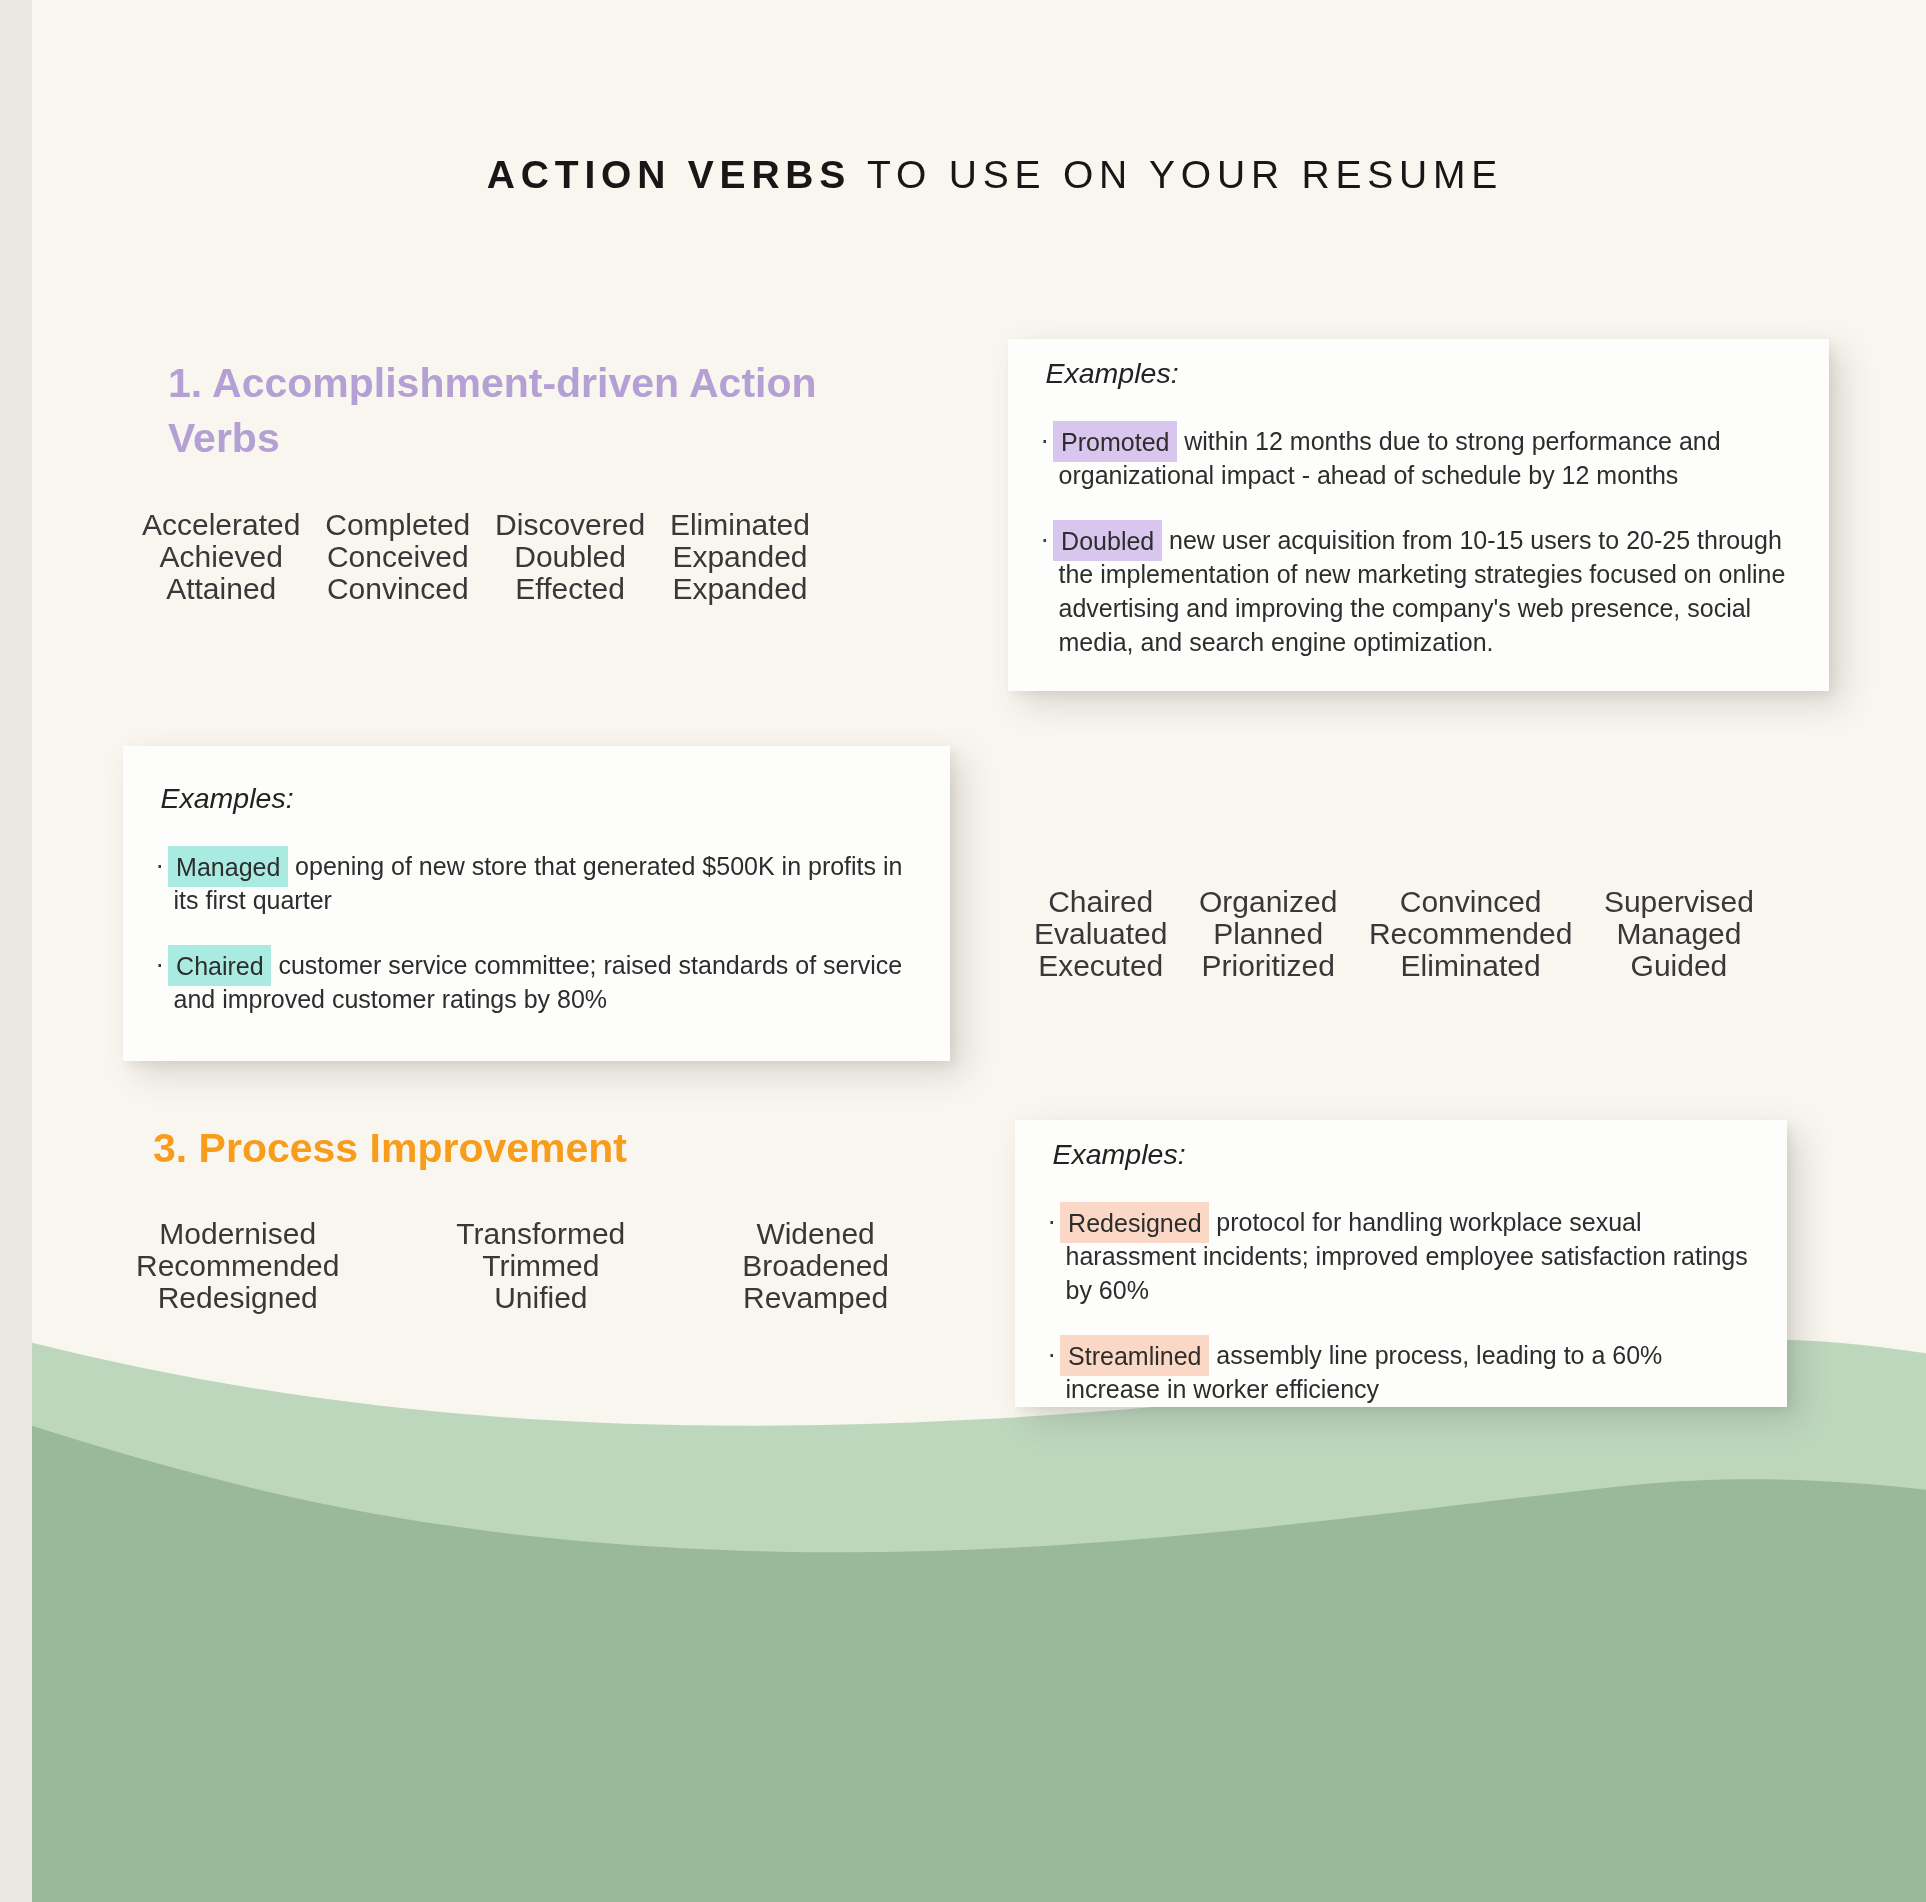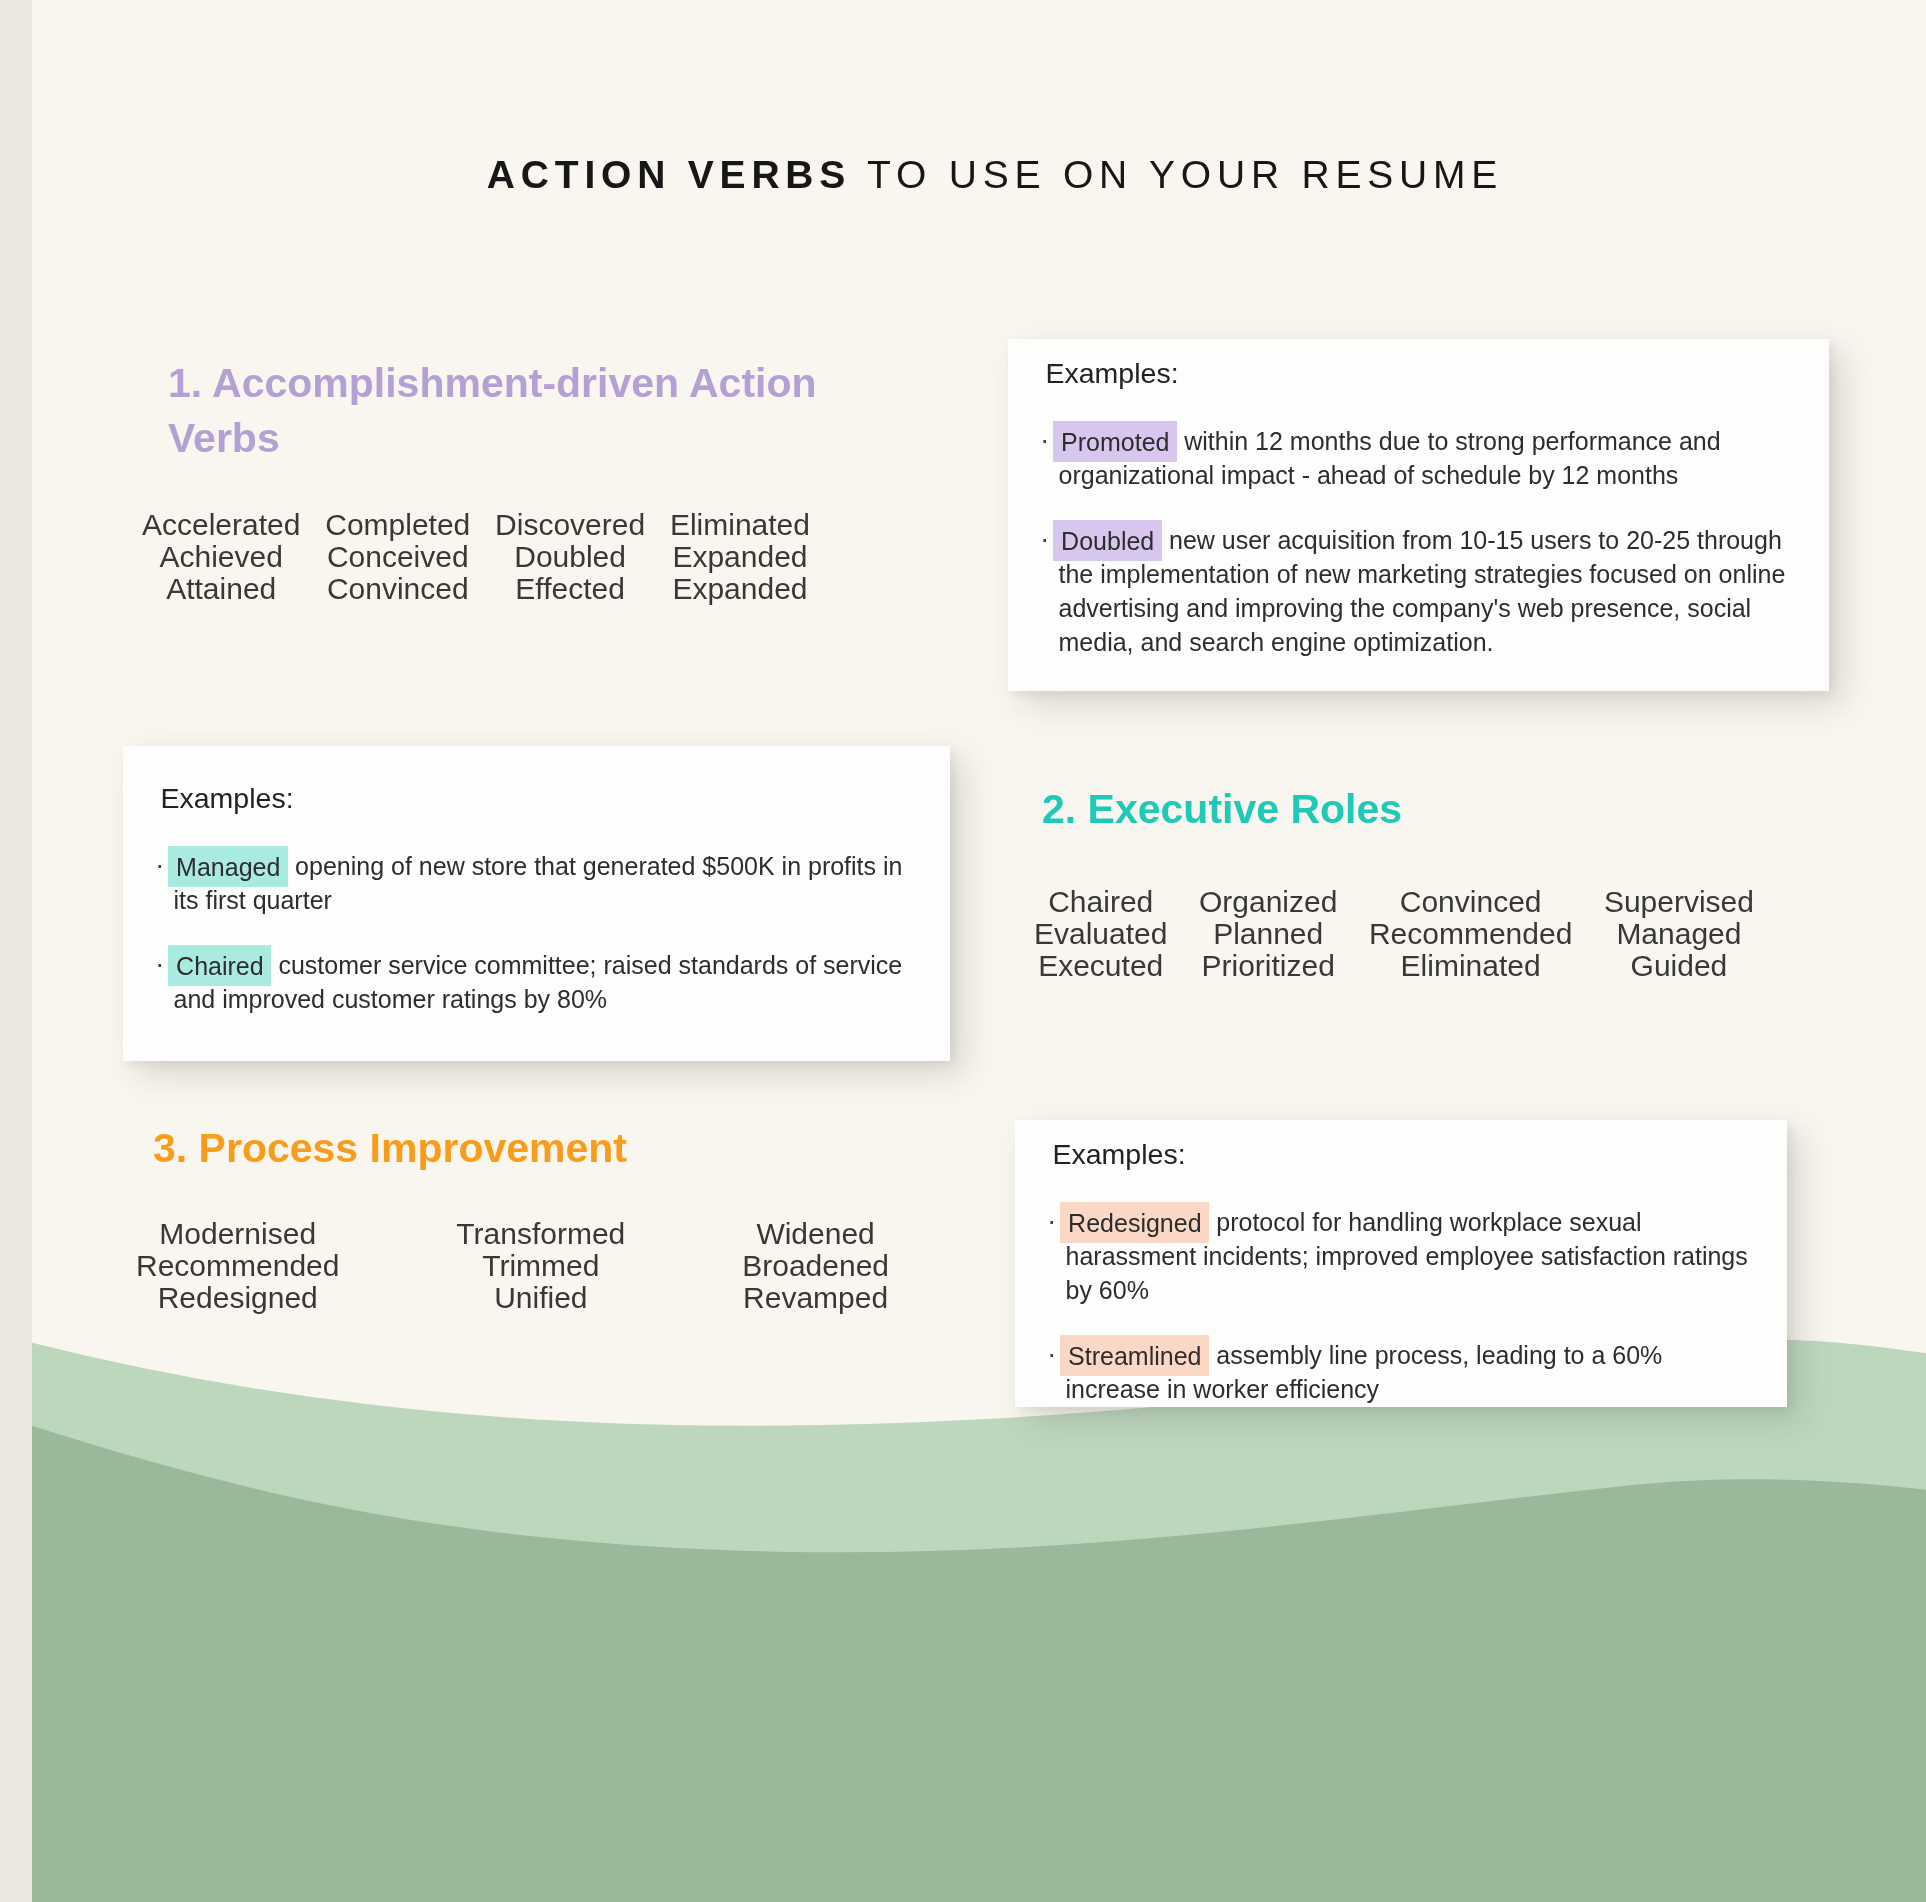--- a/index.html
+++ b/index.html
@@ -46,21 +46,21 @@
     position:absolute;z-index:2;
     background:#fdfdfb;
     box-sizing:border-box;
     box-shadow:14.3px 13px 31px rgba(70,70,70,0.18), 3.9px 3.9px 9px rgba(70,70,70,0.08);
   }
   #box1{left:976px;top:339px;width:821px;height:352px;padding:18px 29px 0 31px;}
   #box2{left:91px;top:746px;width:827px;height:315px;padding:36px 29px 0 31px;}
   #box3{left:983px;top:1120px;width:772px;height:287px;padding:18px 23.4px 0 31px;}
 
   .ex-label{
-    font-size:28.5px;color:#222222;
+    font-style:italic;font-size:28.5px;color:#222222;
     margin:0 0 34px 6.5px;font-weight:400;
   }
   .bullet{
     position:relative;padding-left:19.5px;margin-bottom:31px;
     font-size:25px;line-height:34px;color:#2d2d2d;
   }
   .bullet p{margin:0;}
   .dot{
     position:absolute;left:1.3px;top:-1.3px;
     font-size:27px;color:#3a3a3a;
@@ -138,21 +138,20 @@
           <span class="dot">·</span>
           <p><mark style="background-color: rgb(169, 235, 224);">Managed</mark> opening of new store that generated $500K in profits in its first quarter</p>
         </div>
         <div class="bullet">
           <span class="dot">·</span>
           <p><mark style="background-color: rgb(169, 235, 224);">Chaired</mark> customer service committee; raised standards of service and improved customer ratings by 80%</p>
         </div>
       </div>
   </div>
 
-  <h2 class="sec-heading" id="h2" style="color: rgb(31, 201, 184);">2. Executive Roles</h2>
   <div class="word-grid" id="grid2">
       <div class="word-col">
         <div>Chaired</div>
         <div>Evaluated</div>
         <div>Executed</div>
       </div>
       <div class="word-col">
         <div>Organized</div>
         <div>Planned</div>
         <div>Prioritized</div>

